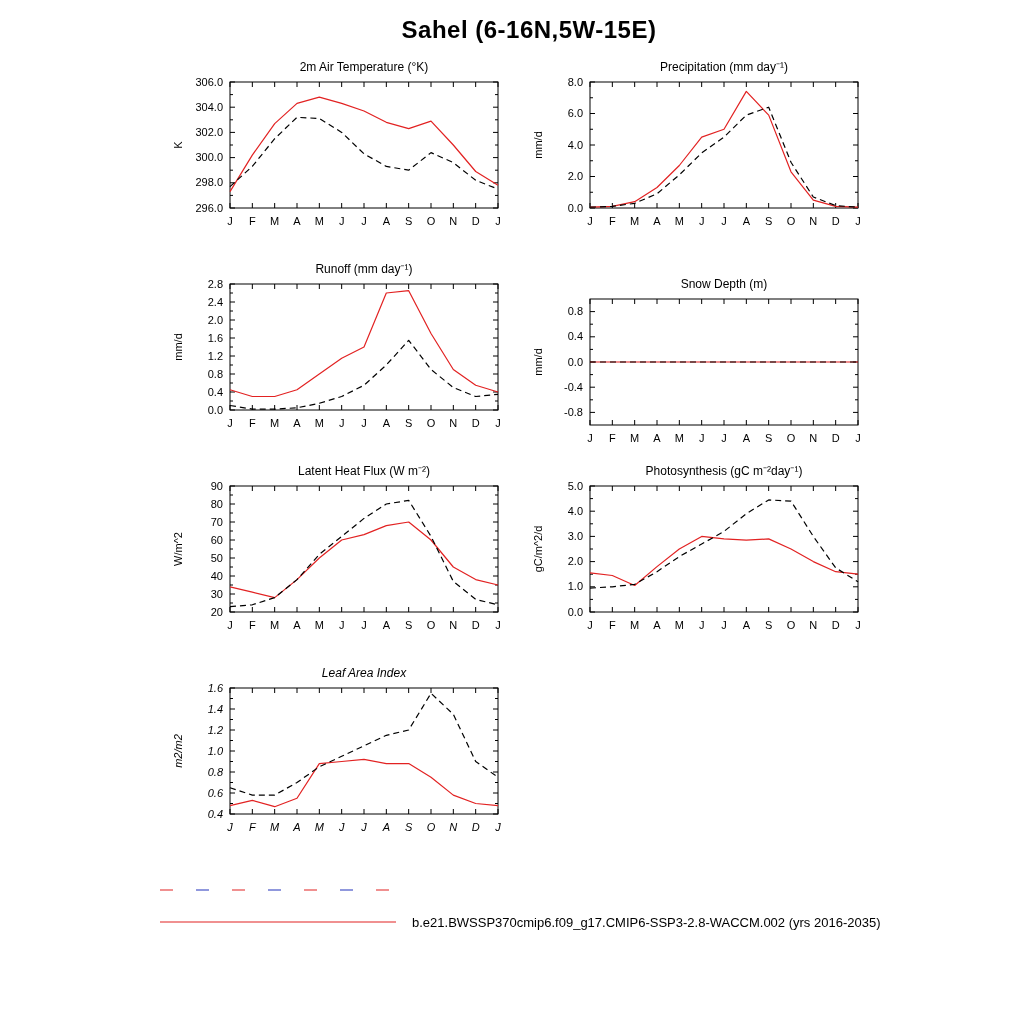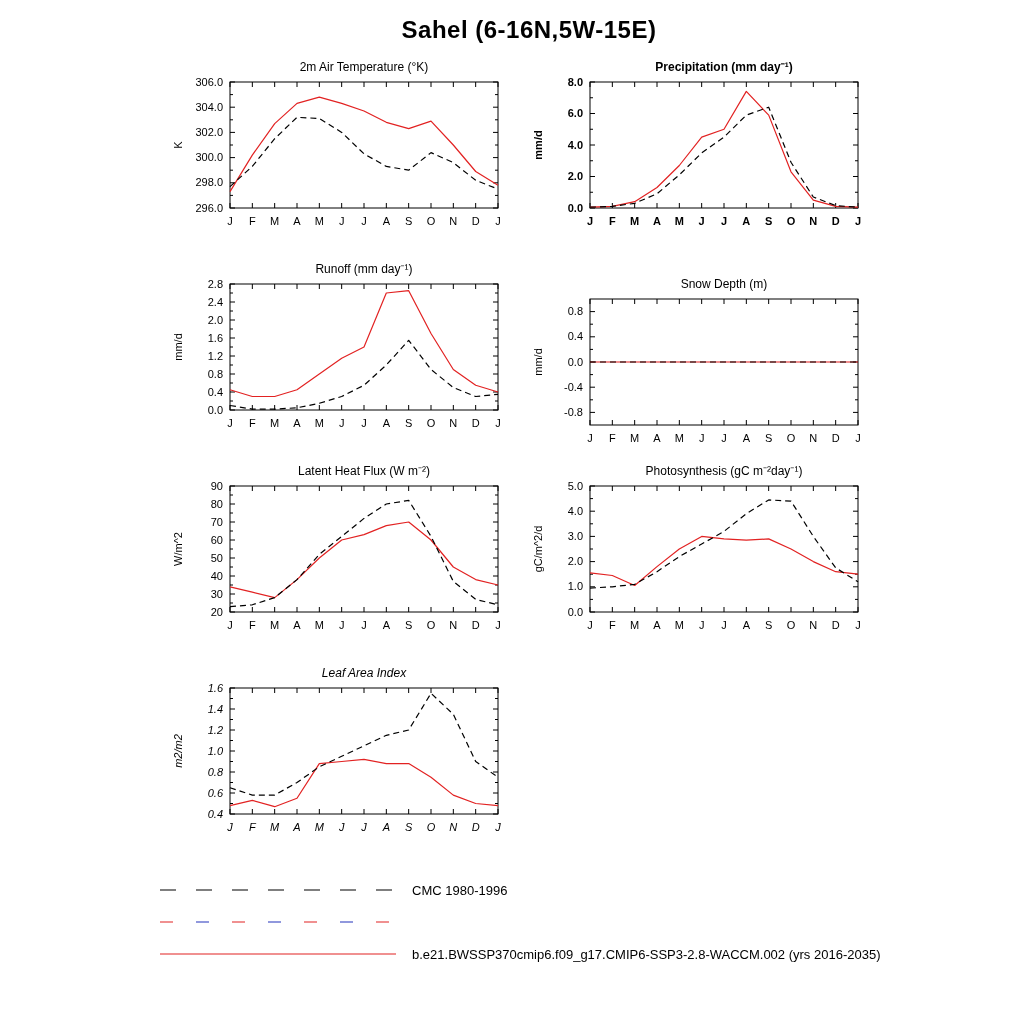--- a/index.html
+++ b/index.html
@@ -6,21 +6,21 @@
   body{
     width:1024px;height:1024px;background:#ffffff;position:relative;
     font-family:"Liberation Sans", sans-serif;color:#000;
   }
   .page-title{
     position:absolute;top:16px;left:17px;width:1024px;margin:0;
     text-align:center;font-size:24px;font-weight:700;letter-spacing:0.5px;
   }
   .chart{position:absolute;width:340px;height:192px;}
   #chart-0{left:166px;top:56px;}
-  #chart-1{left:526px;top:56px;font-weight:bold;}
+  #chart-1{left:526px;top:56px;}
   #chart-2{left:166px;top:258px;}
   #chart-3{left:526px;top:264px;margin-top:9px;}
   #chart-4{left:166px;top:460px;}
   #chart-5{left:526px;top:460px;}
   #chart-6{left:166px;top:662px;font-style:italic;}
   .chart svg text{font-family:"Liberation Sans", sans-serif;fill:#000;}
   .legend{position:absolute;left:158px;top:874px;}
   .legend-row{display:flex;align-items:center;height:32px;}
   .legend-line{width:240px;height:14px;margin-right:14px;flex:0 0 auto;}
   .legend-label{font-size:13px;white-space:nowrap;}
@@ -561,26 +561,20 @@
         <line x1="332" y1="26" x2="332" y2="31" stroke="#000" stroke-width="1"></line>
         <text x="332" y="169" text-anchor="middle" font-size="11">J</text>
         <text x="16" y="89" text-anchor="middle" font-size="11" transform="rotate(-90 16 89)">m2/m2</text>
         <polyline points="64.0,143.6 86.3,138.3 108.7,144.7 131.0,136.3 153.3,101.6 175.7,99.5 198.0,97.4 220.3,101.6 242.7,101.6 265.0,115.3 287.3,133.1 309.7,141.5 332.0,143.6" fill="none" stroke="#e22222" stroke-width="1.2" stroke-linejoin="round"></polyline>
         <polyline points="64.0,125.8 86.3,133.1 108.7,133.1 131.0,120.5 153.3,104.8 175.7,94.3 198.0,83.8 220.3,73.3 242.7,68.0 265.0,31.3 287.3,52.3 309.7,99.5 332.0,115.3" fill="none" stroke="#000000" stroke-width="1.2" stroke-linejoin="round" stroke-dasharray="6 4"></polyline>
       </svg></div>
 
   <div class="legend">
     <div class="legend-row">
       <svg class="legend-line">
-          <line x1="2" y1="7" x2="238" y2="7" stroke="#000000" stroke-width="1.2" stroke-dasharray="16 20" stroke-dashoffset="0"></line>
-        </svg>
-      <span class="legend-label">CMC 1980-1996</span>
-    </div>
-    <div class="legend-row">
-      <svg class="legend-line">
           <line x1="2" y1="7" x2="238" y2="7" stroke="#e22222" stroke-width="1.2" stroke-dasharray="13 59" stroke-dashoffset="0"></line>
           <line x1="2" y1="7" x2="238" y2="7" stroke="#2233bb" stroke-width="1.2" stroke-dasharray="13 59" stroke-dashoffset="36"></line>
         </svg>
     </div>
     <div class="legend-row">
       <svg class="legend-line">
           <line x1="2" y1="7" x2="238" y2="7" stroke="#e22222" stroke-width="1.2"></line>
         </svg>
       <span class="legend-label">b.e21.BWSSP370cmip6.f09_g17.CMIP6-SSP3-2.8-WACCM.002 (yrs 2016-2035)</span>
     </div>

